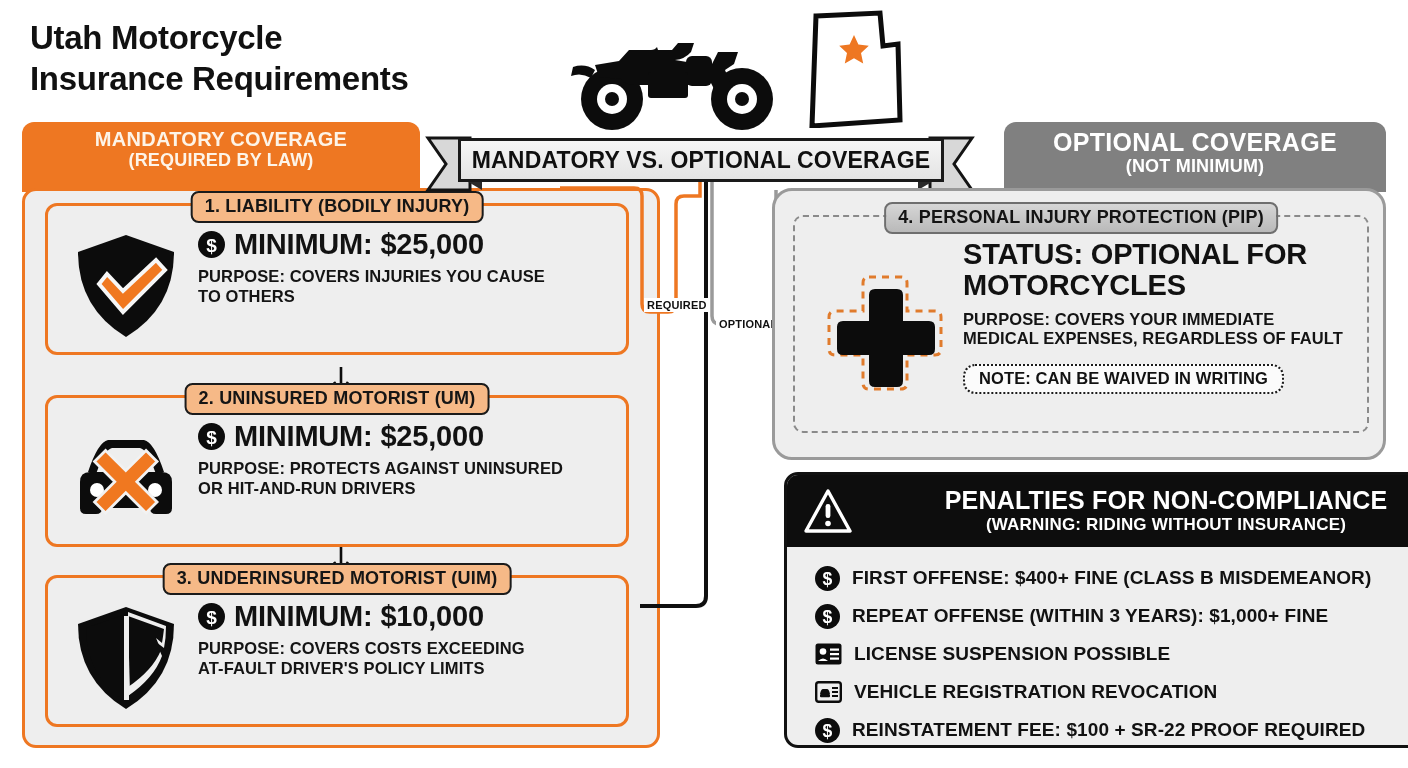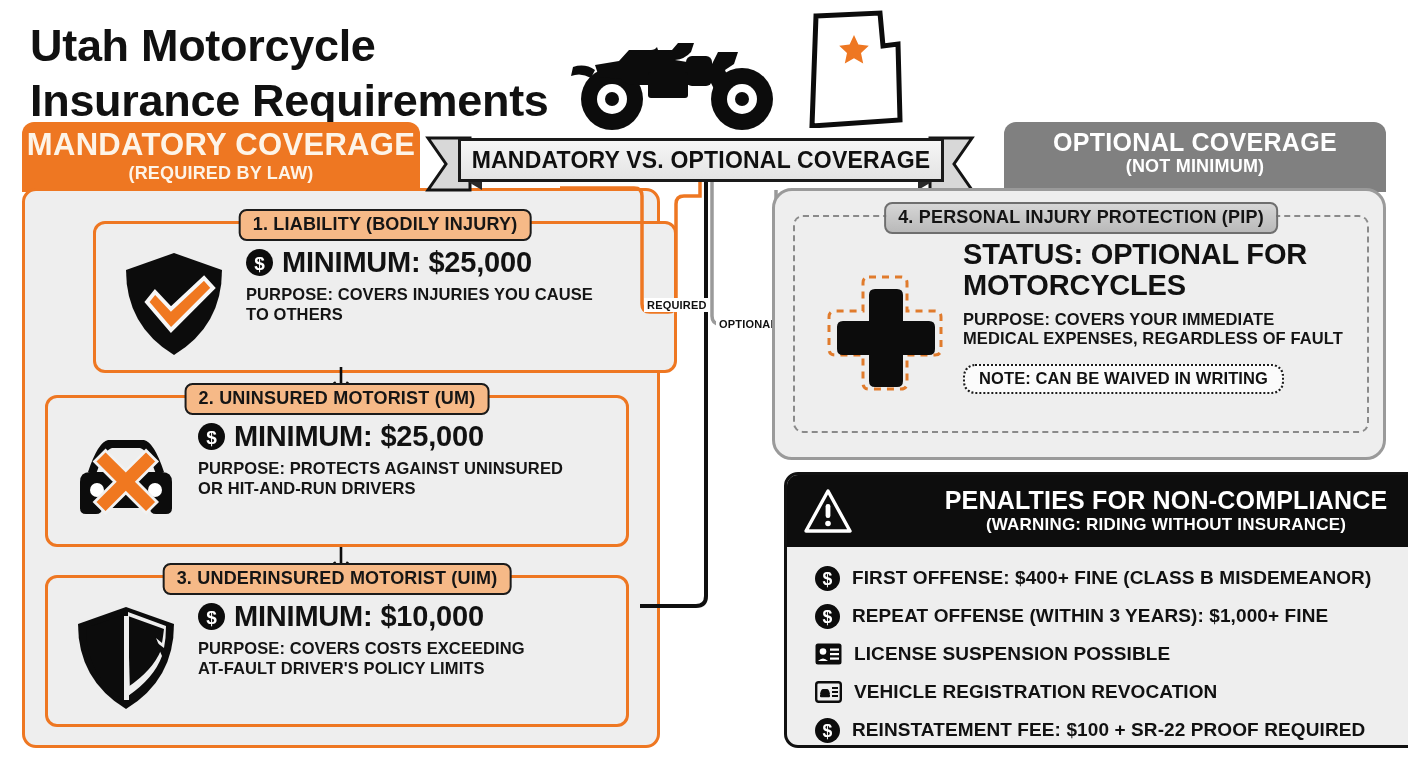--- a/index.html
+++ b/index.html
@@ -7,56 +7,56 @@
     width: 1408px; height: 768px;
     background: #ffffff;
     font-family: "Liberation Sans", sans-serif;
     overflow: hidden;
   }
   #stage { position: relative; width: 1408px; height: 768px; }
 
   
   .title {
     position: absolute; left: 30px; top: 18px;
-    font-size: 45px; font-weight: 700; line-height: 1.23;
+    font-size: 33px; font-weight: 700; line-height: 1.23;
     color: #111111; letter-spacing: -0.3px;
     white-space: pre-line;
   }
 
   
   .hero-bike { position: absolute; left: 566px; top: 14px; }
   .hero-map  { position: absolute; left: 806px; top: 8px; }
 
   
   .mand-header {
     position: absolute; left: 22px; top: 122px;
     width: 398px; height: 70px;
     background: #ee7722;
     border-radius: 12px 12px 0 0;
     text-align: center; color: #fdf4e8;
     padding-top: 6px;
   }
-  .mand-header .h1 { font-size: 31px; font-weight: 700; letter-spacing: .3px; line-height: 1.12; }
+  .mand-header .h1 { font-size: 20px; font-weight: 700; letter-spacing: .3px; line-height: 1.12; }
   .mand-header .h2 { font-size: 18px; font-weight: 700; letter-spacing: .2px; line-height: 1.15; }
 
   .mand-panel {
     position: absolute; left: 22px; top: 188px;
     width: 638px; height: 560px;
     background: #eeeeee;
     border: 3px solid #ee7722;
     border-radius: 14px;
   }
 
   .cov-card {
     position: absolute; left: 20px; width: 584px;
     background: #eeeeee;
     border: 3px solid #ee7722;
     border-radius: 12px;
   }
-  .cov-card.c1 { top: 30px;  height: 152px; margin-left: 48px; }
+  .cov-card.c1 { top: 12px;  height: 152px; }
   .cov-card.c2 { top: 204px; height: 152px; }
   .cov-card.c3 { top: 384px; height: 152px; }
 
   .cov-badge {
     position: absolute; top: -15px; left: 50%;
     transform: translateX(-50%);
     background: #f6b987;
     border: 2px solid #1b1b1b;
     border-radius: 8px;
     padding: 3px 12px 4px 12px;

